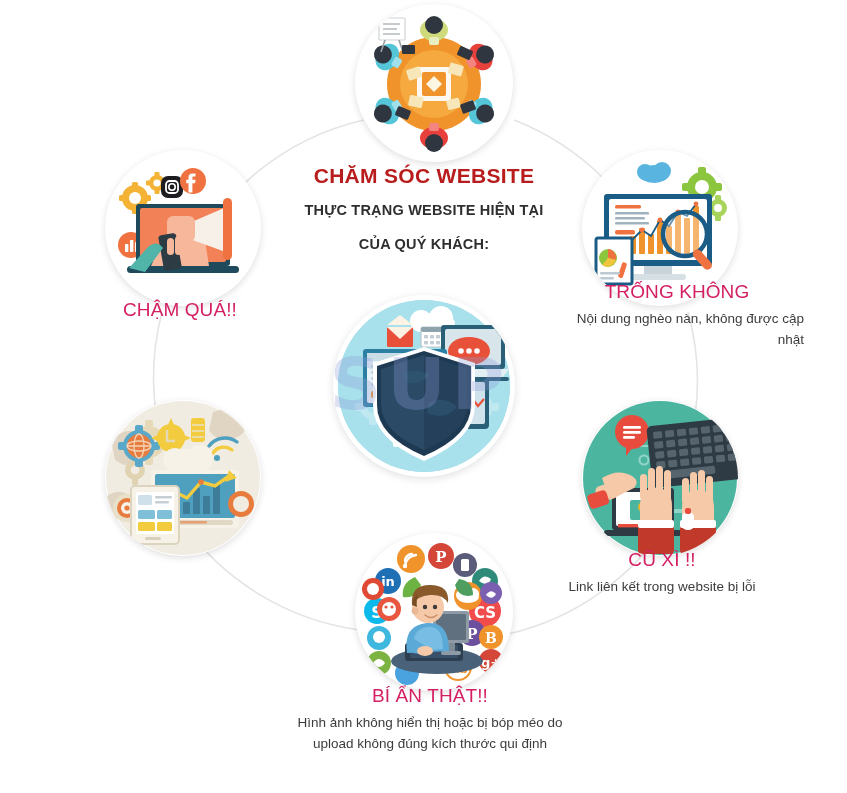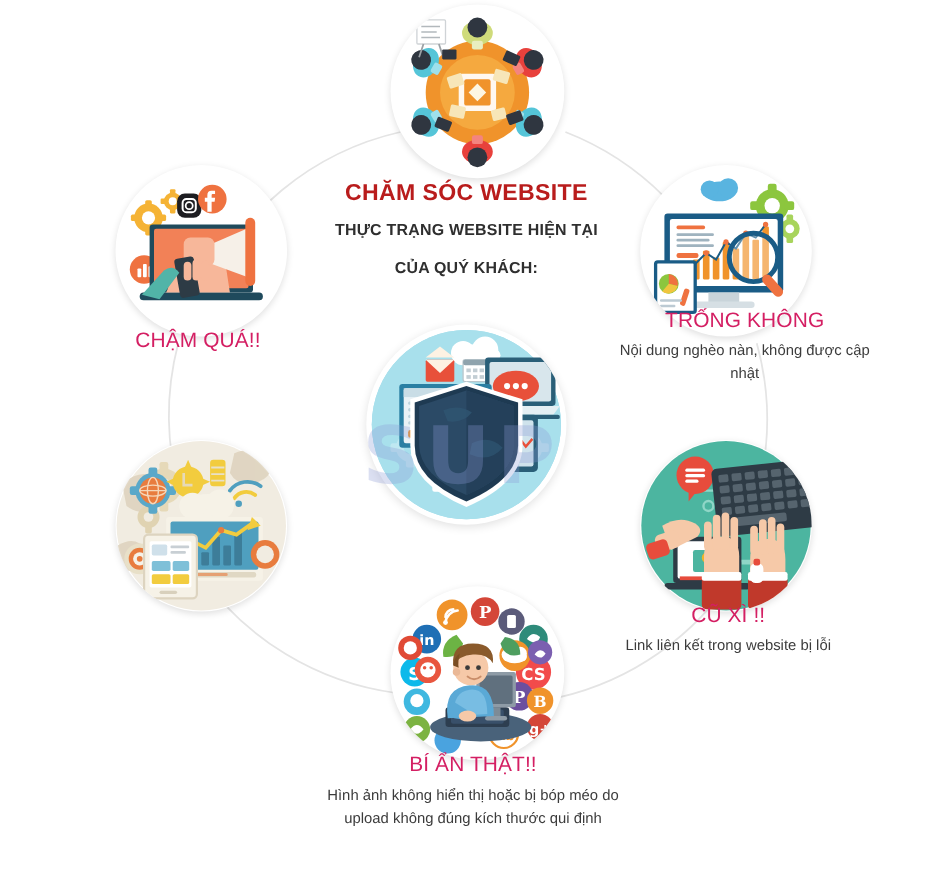--- a/index.html
+++ b/index.html
@@ -50,21 +50,20 @@
   }
 
   
   #watermark{
     position:absolute;left:245px;top:348px;width:350px;height:92px;
     text-align:center;pointer-events:none;opacity:.30;
   }
   #watermark .wm-main{
     font-size:72px;font-weight:bold;color:#8c9ad6;letter-spacing:6px;line-height:1;
     font-family:"DejaVu Sans",sans-serif;
-    margin-top:30px;
   }
   #watermark .wm-sub{
     font-size:19px;color:#9aa6c9;letter-spacing:3px;margin-top:-6px;
   }
 </style>
 </head>
 <body>
 
 <div id="stage">
 
@@ -721,21 +720,21 @@
     <p class="t2">THỰC TRẠNG WEBSITE HIỆN TẠI</p>
     <p class="t2">CỦA QUÝ KHÁCH:</p>
   </div>
 
   <div class="label" style="left:20px;top:298px;width:320px;">
     <p class="hd">CHẬM QUÁ!!</p>
   </div>
 
   <div class="label" style="left:522px;top:280px;width:310px;">
     <p class="hd">TRỐNG KHÔNG</p>
-    <p class="bd" style="padding:0 28px;">Nội dung nghèo nàn, không được cập nhật</p>
+    <p class="bd" style="padding:0 28px;text-align:right;">Nội dung nghèo nàn, không được cập nhật</p>
   </div>
 
   <div class="label" style="left:22px;top:548px;width:318px;">
   </div>
 
   <div class="label" style="left:508px;top:548px;width:308px;">
     <p class="hd">CŨ XÌ !!</p>
     <p class="bd">Link liên kết trong website bị lỗi</p>
   </div>
 

